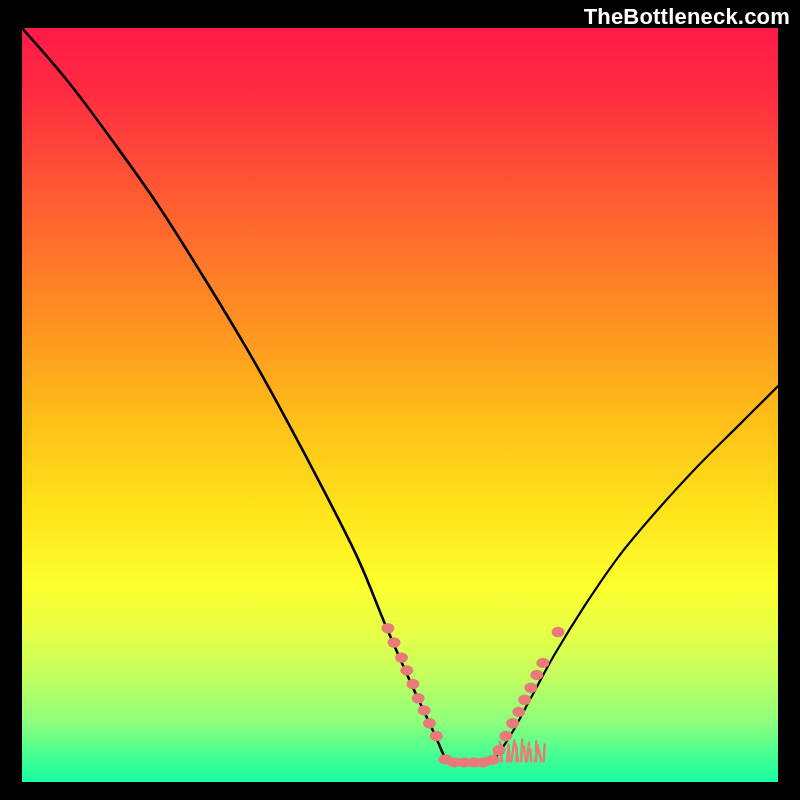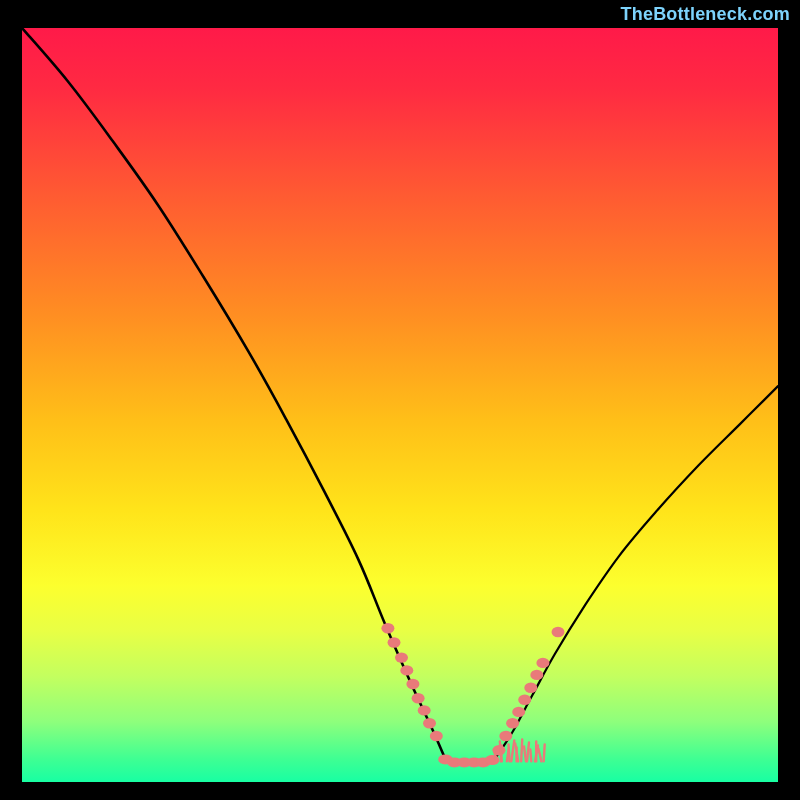--- a/index.html
+++ b/index.html
@@ -14,23 +14,23 @@
     position: relative;
     width: 800px;
     height: 800px;
     background: #000;
   }
   .watermark {
     position: absolute;
     top: 4px;
     right: 10px;
     font-family: Arial, Helvetica, sans-serif;
-    font-size: 18px;
+    font-size: 22px;
     font-weight: 600;
-    color: #7dd3fc;
+    color: #ffffff;
     letter-spacing: 0.2px;
     z-index: 10;
   }
   .plot {
     position: absolute;
     left: 22px;
     top: 28px;
     width: 756px;
     height: 754px;
     overflow: hidden;

